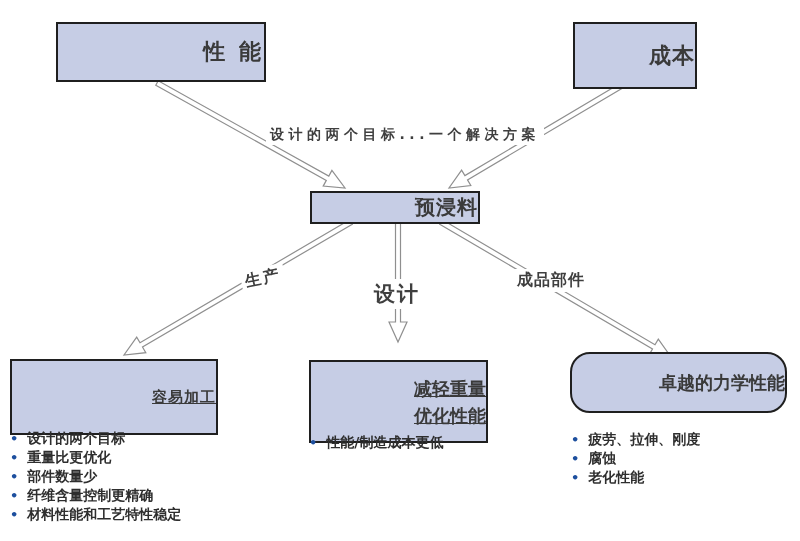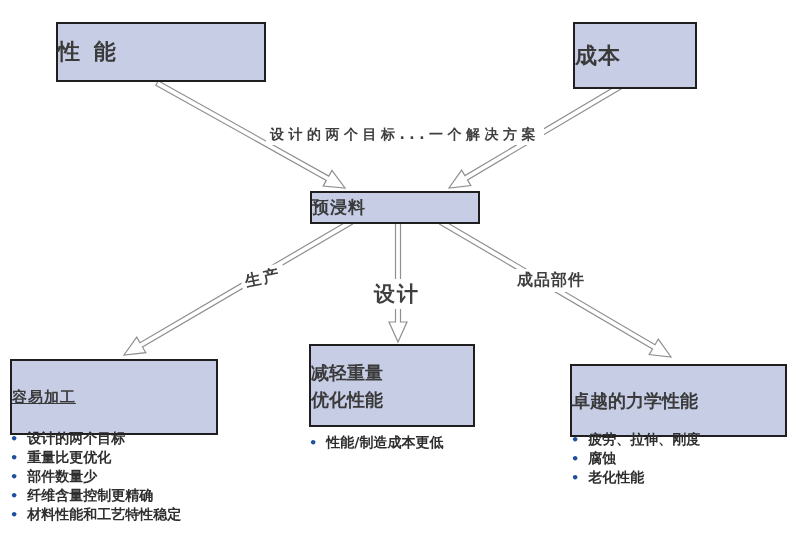--- a/index.html
+++ b/index.html
@@ -5,31 +5,31 @@
   html,body{margin:0;padding:0;background:#fff;}
   body{font-family:"DejaVu Sans","Liberation Sans",sans-serif;}
   .canvas{position:relative;width:800px;height:541px;background:#ffffff;overflow:hidden;}
   .arrow-layer{position:absolute;left:0;top:0;width:800px;height:541px;}
   .box{
     position:absolute;
     background:#c6cde5;
     border:2px solid #1f1f1f;
     color:#3a3a3a;
     font-weight:600;
-    display:flex;flex-direction:column;align-items:flex-start;justify-content:center;
+    display:flex;flex-direction:column;align-items:flex-end;justify-content:center;
     box-sizing:border-box;
     text-align:center;
   }
   .box-performance{left:56px;top:22px;width:210px;height:60px;font-size:22px;letter-spacing:3px;}
   .box-cost{left:573px;top:22px;width:124px;height:67px;font-size:22px;letter-spacing:1px;}
-  .box-prepreg{left:310px;top:191px;width:170px;height:33px;font-size:17px;letter-spacing:1px;}
+  .box-prepreg{left:310px;top:191px;width:170px;height:33px;font-size:20px;letter-spacing:1px;}
   .box-easy{left:10px;top:359px;width:208px;height:76px;font-size:15px;letter-spacing:1px;text-decoration:underline;}
-  .box-weight{left:309px;top:344px;width:166px;height:83px;font-size:18px;}
+  .box-weight{left:309px;top:360px;width:179px;height:83px;font-size:18px;text-decoration:underline;}
   .box-weight .line{line-height:27px;}
-  .box-mech{left:570px;top:364px;width:217px;height:73px;font-size:18px;}
+  .box-mech{left:570px;top:352px;width:217px;height:61px;font-size:18px;border-radius:20px;}
   .arrow-label{
     position:absolute;
     background:#ffffff;
     color:#3f3f3f;
     font-weight:600;
     white-space:nowrap;
     padding:1px 4px;
   }
   .label-goal{left:405px;top:125px;transform:translateX(-50%);font-size:14px;letter-spacing:4.5px;}
   .label-production{left:263px;top:267px;transform:translateX(-50%) rotate(-12deg);font-size:16px;letter-spacing:2px;}

